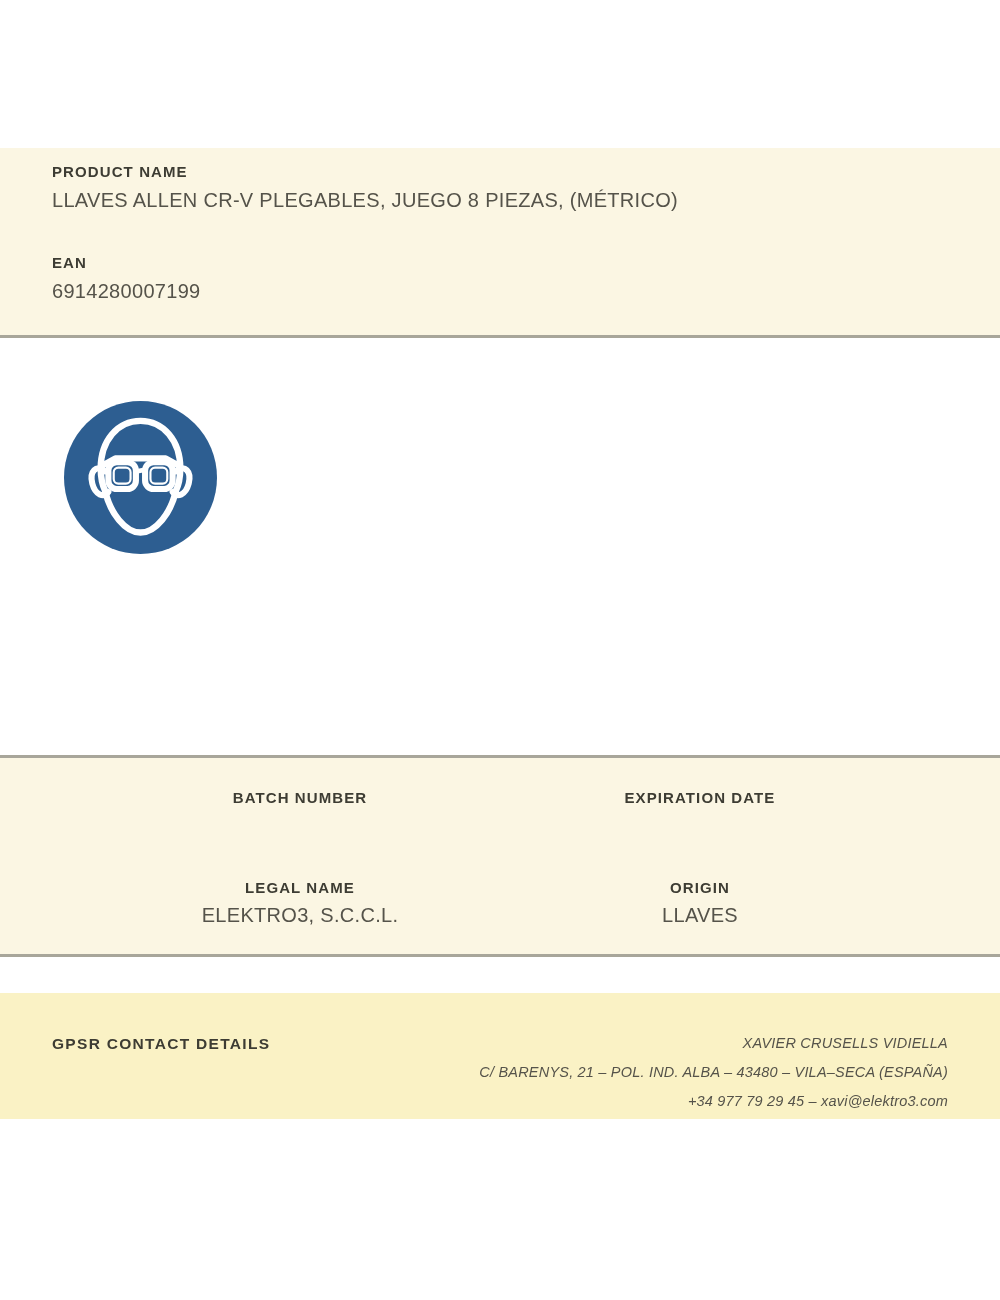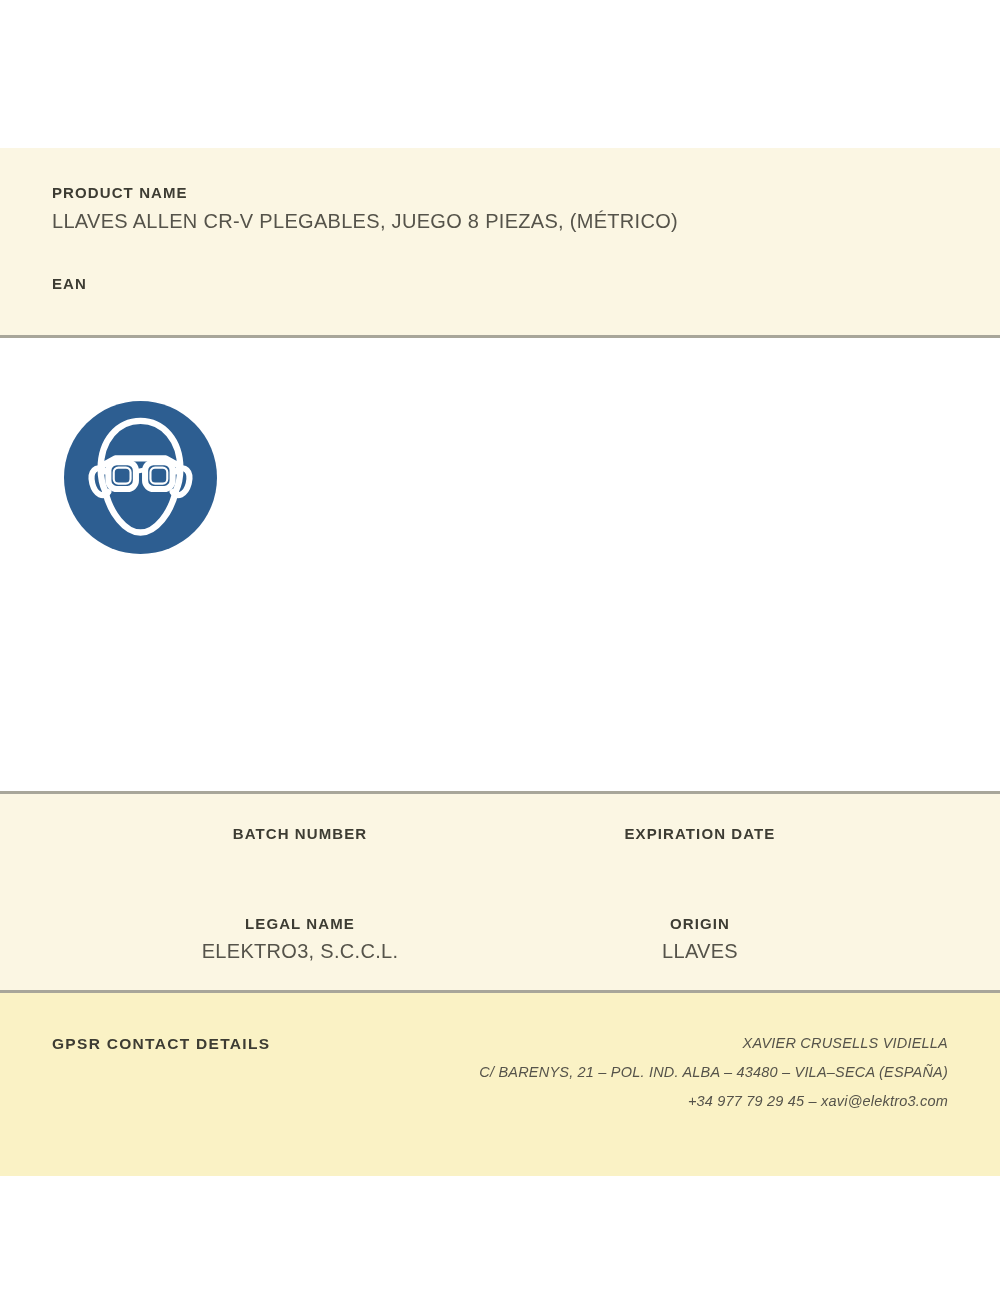--- a/index.html
+++ b/index.html
@@ -20,21 +20,21 @@
     left: 0;
     right: 0;
     box-sizing: border-box;
   }
   
   #product-section {
     top: 148px;
     height: 190px;
     background: #fbf6e3;
     border-bottom: 3px solid #a8a69a;
-    padding: 37px 52px 0 52px;
+    padding: 16px 52px 0 52px;
   }
   .field-label {
     font-size: 15px;
     font-weight: bold;
     letter-spacing: 1.1px;
     color: #3d3c33;
     line-height: 16px;
   }
   .field-value {
     font-size: 20px;
@@ -47,37 +47,37 @@
   
   #safety-icon {
     position: absolute;
     left: 64px;
     top: 401px;
     width: 153px;
     height: 153px;
   }
   
   #batch-section {
-    top: 791px;
+    top: 755px;
     height: 202px;
     background: #fbf6e3;
     border-top: 3px solid #a8a69a;
     border-bottom: 3px solid #a8a69a;
     padding: 31px 100px 0 100px;
     display: grid;
     grid-template-columns: 1fr 1fr;
     grid-template-rows: 90px auto;
   }
   .grid-cell { text-align: center; }
   .grid-cell .field-label { line-height: 17px; }
   .grid-cell .field-value { margin-top: 11px; line-height: 17px; }
   
   #gpsr-section {
     top: 993px;
-    height: 183px;
+    height: 126px;
     background: #faf2c5;
     padding: 42px 52px 0 52px;
     display: flex;
     justify-content: space-between;
     align-items: flex-start;
   }
   #gpsr-label {
     font-size: 15.5px;
     font-weight: bold;
     letter-spacing: 1.3px;
@@ -96,20 +96,21 @@
     font-style: italic;
   }
 </style>
 </head>
 <body>
 
 <div class="section" id="product-section">
   <div class="field-label">PRODUCT NAME</div>
   <div class="field-value">LLAVES ALLEN CR-V PLEGABLES, JUEGO 8 PIEZAS, (MÉTRICO)</div>
   <div class="field-label ean-label">EAN</div>
+  <div class="field-value">6914280007199</div>
 </div>
 
 <div id="safety-icon">
   <svg viewBox="0 0 100 100" width="153" height="153" xmlns="http://www.w3.org/2000/svg">
     <circle cx="50" cy="50" r="50" fill="#2d5e91"></circle>
 
     <path d="M50 13 C65 13 76 26 76 44 C76 50 75 55 73 59 C70 73 60 86 50 86 C40 86 30 73 27 59 C25 55 24 50 24 44 C24 26 35 13 50 13 Z" fill="none" stroke="#ffffff" stroke-width="4.2" stroke-linecap="round"></path>
 
     <path d="M27 46 C21 41 16.5 46 18.5 54 C20.5 61.5 26 63.5 29 59.5" fill="none" stroke="#ffffff" stroke-width="4" stroke-linecap="round"></path>
 

